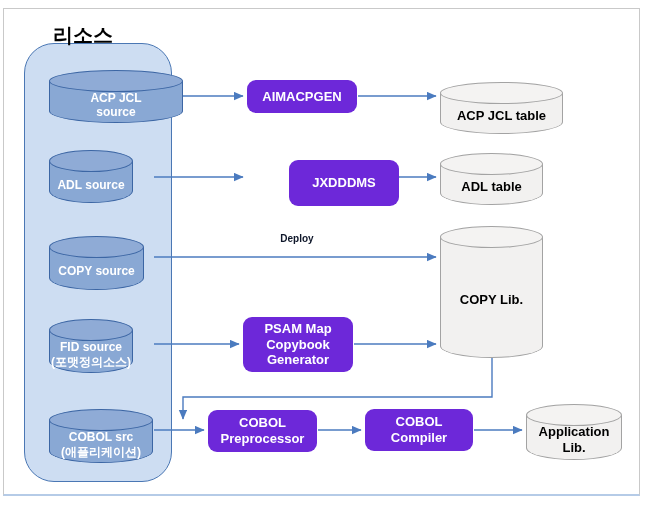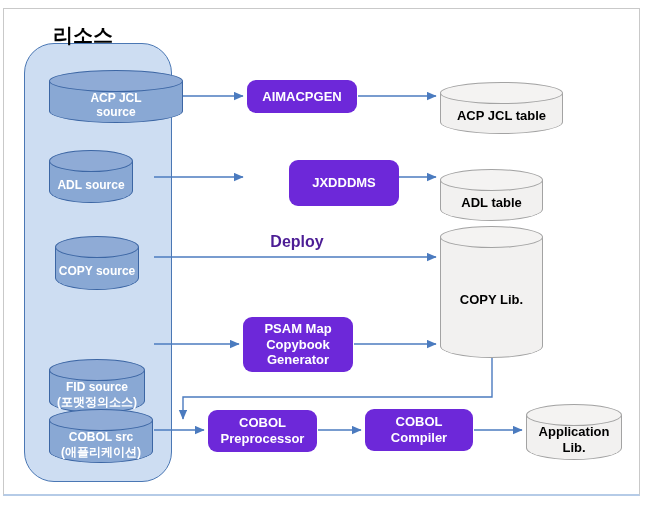--- a/index.html
+++ b/index.html
@@ -14,21 +14,21 @@
   .group-box{
     position:absolute;left:24px;top:43px;width:148px;height:439px;
     background:#cdddf2;border:1.5px solid #4a77b4;border-radius:30px;box-sizing:border-box;
   }
   .group-title{
     position:absolute;left:38px;top:22px;width:90px;text-align:center;
     font-size:20px;font-weight:bold;color:#000;
   }
   .deploy-label{
     position:absolute;left:257px;top:233px;width:80px;text-align:center;
-    font-size:16px;font-weight:bold;color:#4c1d95;
+    font-size:10px;font-weight:bold;color:#0f172a;
   }
   .cyl{position:absolute;}
   .cyl-top{
     position:absolute;left:0;top:0;width:100%;height:22px;border-radius:50%;
     box-sizing:border-box;z-index:3;
   }
   .cyl-body{
     position:absolute;left:0;top:11px;width:100%;bottom:0;box-sizing:border-box;
     border-top:none;border-radius:0 0 50% 50% / 0 0 12px 12px;z-index:2;
     display:flex;align-items:center;justify-content:center;text-align:center;
@@ -89,27 +89,27 @@
       <span class="cyl-label">ACP JCL
 source</span>
     </div>
   </div>
   <div class="cyl src" style="left:49px;top:150px;width:84px;height:53px;">
     <div class="cyl-top"></div>
     <div class="cyl-body">
       <span class="cyl-label">ADL source</span>
     </div>
   </div>
-  <div class="cyl src" style="left:55px;top:236px;width:84px;height:54px;">
+  <div class="cyl src" style="left:49px;top:236px;width:95px;height:54px;">
     <div class="cyl-top"></div>
     <div class="cyl-body">
       <span class="cyl-label">COPY source</span>
     </div>
   </div>
-  <div class="cyl src" style="left:49px;top:319px;width:96px;height:54px;margin-top:40px;">
+  <div class="cyl src" style="left:49px;top:319px;width:84px;height:54px;">
     <div class="cyl-top"></div>
     <div class="cyl-body">
       <span class="cyl-label">FID source
 (포맷정의소스)</span>
     </div>
   </div>
   <div class="cyl src" style="left:49px;top:409px;width:104px;height:54px;">
     <div class="cyl-top"></div>
     <div class="cyl-body">
       <span class="cyl-label">COBOL src
@@ -138,21 +138,21 @@
   </div>
 
   <div class="deploy-label">Deploy</div>
 
   <div class="cyl out" style="left:440px;top:82px;width:123px;height:52px;">
     <div class="cyl-top"></div>
     <div class="cyl-body">
       <span class="cyl-label">ACP JCL table</span>
     </div>
   </div>
-  <div class="cyl out" style="left:440px;top:169px;width:103px;height:52px;">
+  <div class="cyl out" style="left:440px;top:153px;width:103px;height:52px;">
     <div class="cyl-top"></div>
     <div class="cyl-body">
       <span class="cyl-label">ADL table</span>
     </div>
   </div>
   <div class="cyl out" style="left:440px;top:226px;width:103px;height:132px;">
     <div class="cyl-top"></div>
     <div class="cyl-body">
       <span class="cyl-label">COPY Lib.</span>
     </div>

